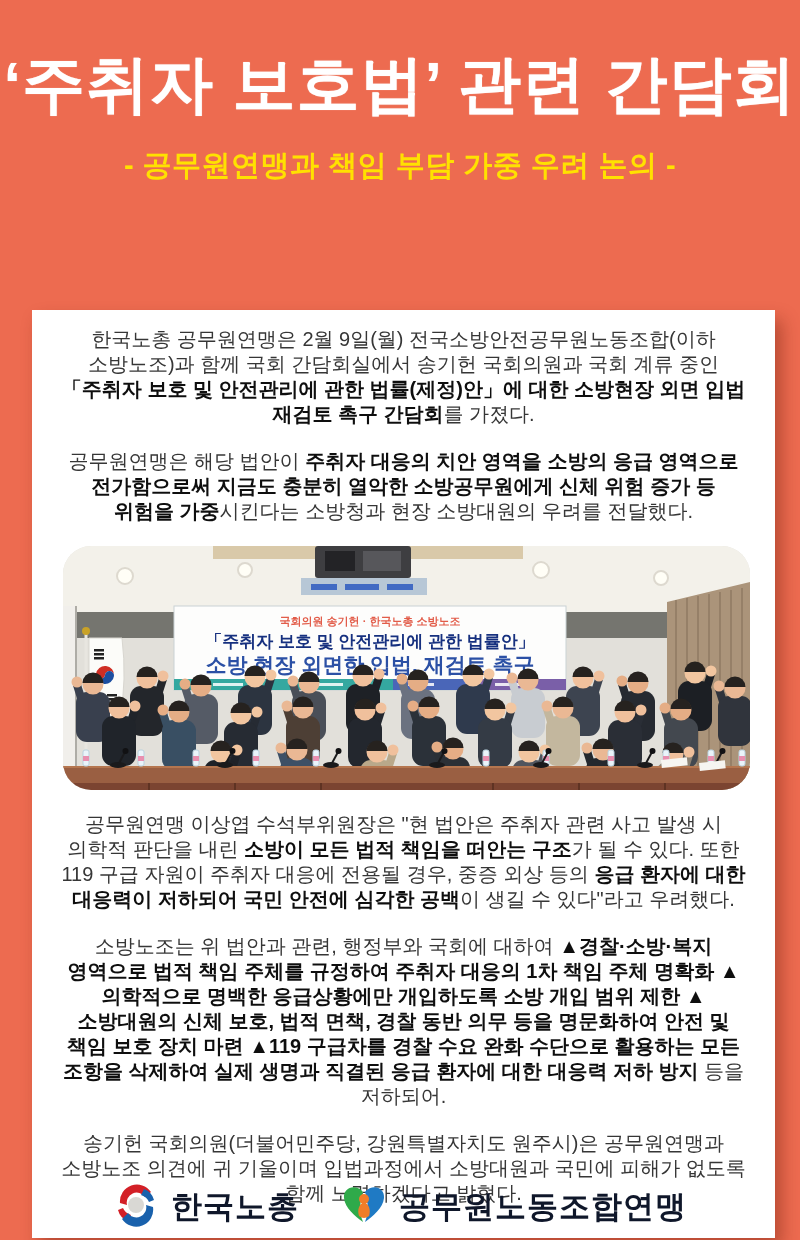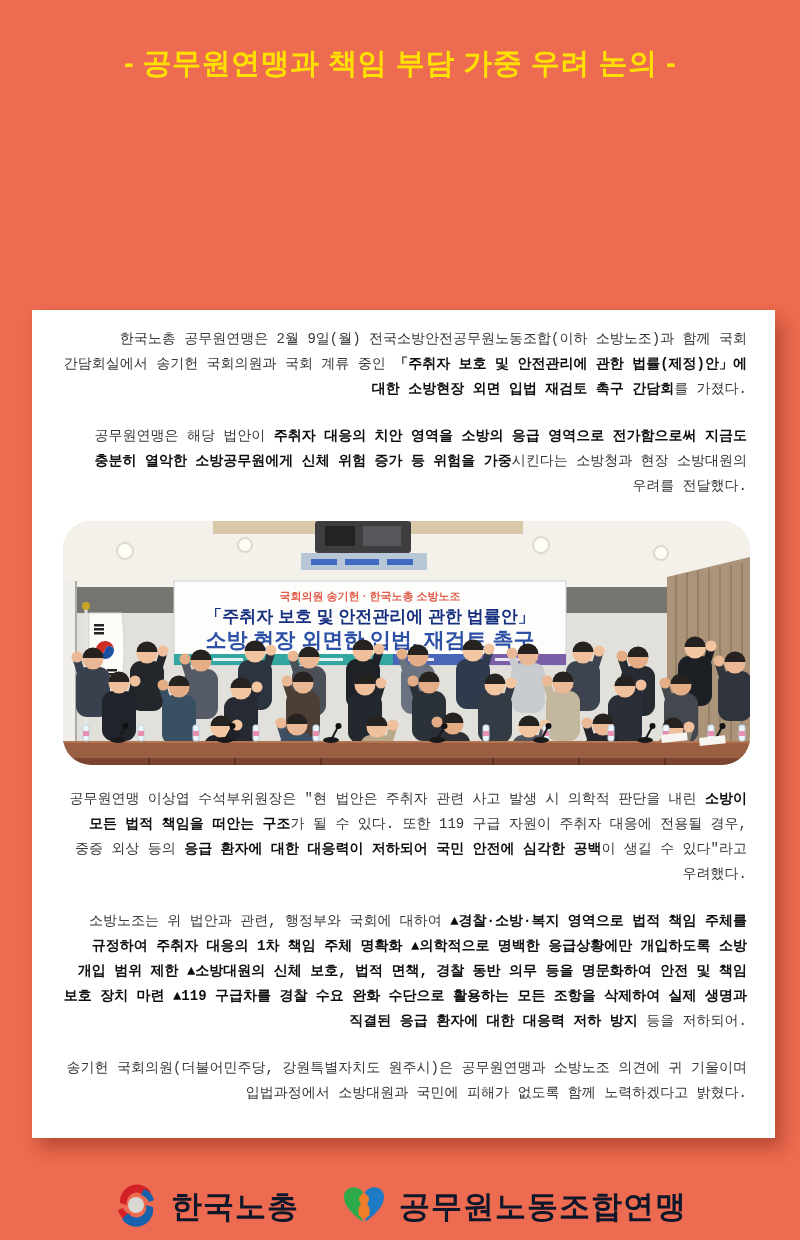--- a/index.html
+++ b/index.html
@@ -18,41 +18,42 @@
   .hero-sub{
     margin-top:22px;font-size:29px;font-weight:800;color:#FFE100;letter-spacing:0.5px;
   }
   
   .card{
     position:absolute;left:32px;top:310px;width:743px;box-sizing:border-box;
     background:#ffffff;padding:17px 28px 10px 28px;
     box-shadow:7px 10px 16px rgba(120,35,18,.45);
   }
   .card p{
-    margin:0 0 22px 0;font-size:14px;line-height:25px;color:#363636;
-    text-align:right;word-break:keep-all;font-family:Liberation Mono, monospace;
+    margin:0 0 22px 0;font-size:20px;line-height:25px;color:#363636;
+    text-align:center;word-break:keep-all;
   }
   .card p span.b{font-weight:800;color:#0e0e0e;}
   .photo{
     width:687px;height:244px;margin:4px 0 22px 3px;overflow:hidden;background:#e6e4de;border-radius:28px;
   }
   .photo svg{display:block;}
   
   .footer{
     position:absolute;left:0;top:1182px;width:800px;
     display:flex;justify-content:center;align-items:center;gap:42px;
   }
   .logo{display:flex;align-items:center;gap:12px;}
   .logo-label{font-size:31px;font-weight:800;color:#0f172a;letter-spacing:1px;}
 </style>
 </head>
 <body>
 
 <div class="hero">
   <div class="hero-title">
+    <div>‘주취자 보호법’ 관련 간담회</div>
   </div>
   <div class="hero-sub">- 공무원연맹과 책임 부담 가중 우려 논의 -</div>
 </div>
 
 <div class="card">
   <p><span>한국노총 공무원연맹은 2월 9일(월) 전국소방안전공무원노동조합(이하 소방노조)과 함께 국회 간담회실에서 송기헌 국회의원과 국회 계류 중인 </span><span class="b">「주취자 보호 및 안전관리에 관한 법률(제정)안」에 대한 소방현장 외면 입법 재검토 촉구 간담회</span><span>를 가졌다.</span></p>
   <p><span>공무원연맹은 해당 법안이 </span><span class="b">주취자 대응의 치안 영역을 소방의 응급 영역으로 전가함으로써 지금도 충분히 열악한 소방공무원에게 신체 위험 증가 등 위험을 가중</span><span>시킨다는 소방청과 현장 소방대원의 우려를 전달했다.</span></p>
 
   <div class="photo">
     <svg width="687" height="283" viewBox="0 0 687 283" xmlns="http://www.w3.org/2000/svg">

